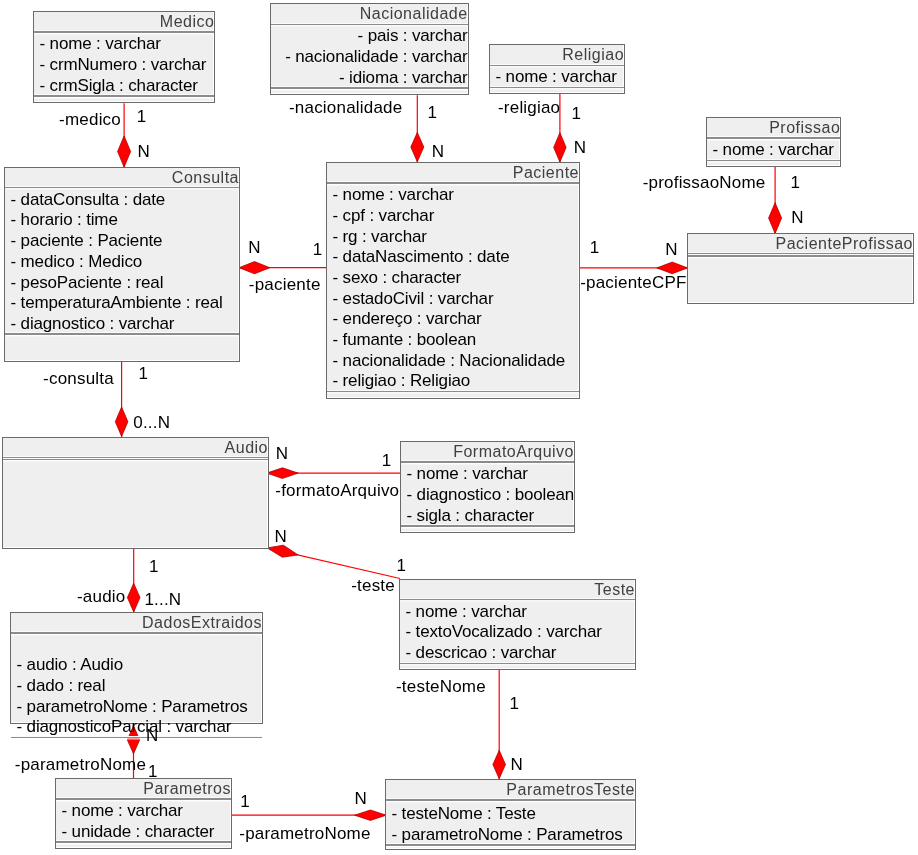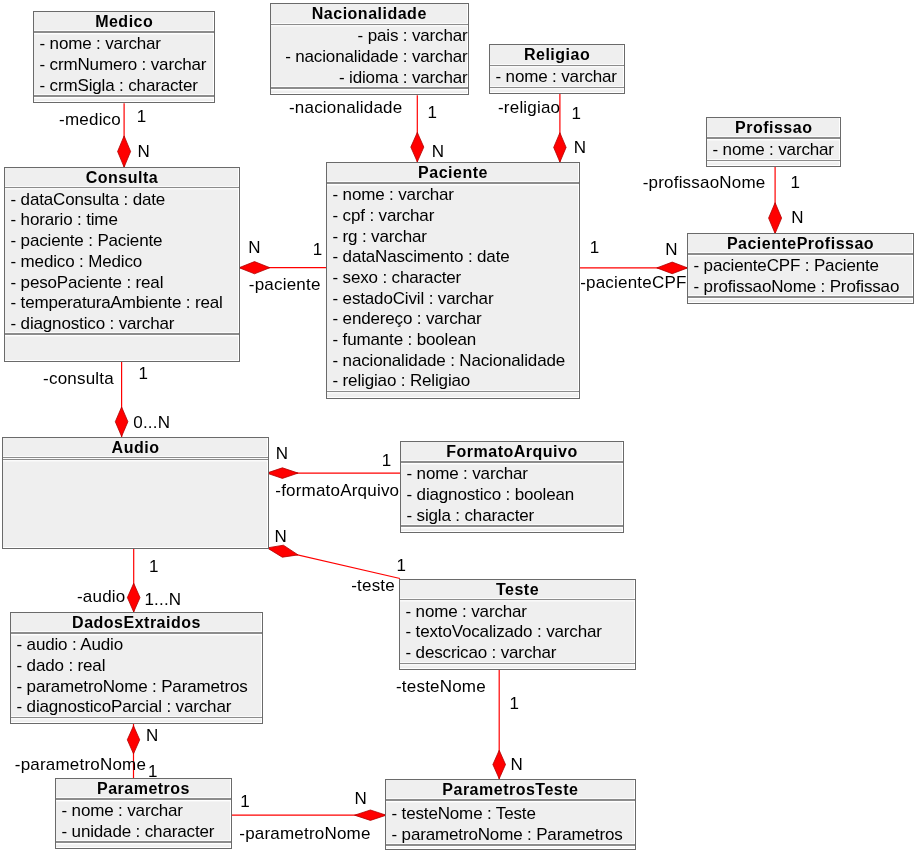--- a/index.html
+++ b/index.html
@@ -5,21 +5,21 @@
 <style>
   html,body{margin:0;padding:0;background:#ffffff;}
   body{width:918px;height:855px;position:relative;overflow:hidden;
        font-family:"Liberation Sans","DejaVu Sans",sans-serif;
        -webkit-font-smoothing:antialiased;}
   #canvas{position:absolute;left:0;top:0;width:918px;height:855px;}
   #edges{position:absolute;left:0;top:0;width:918px;height:855px;}
   .uml-class{position:absolute;box-sizing:border-box;background:#efefef;
              border:1px solid #6a6a6a;
              box-shadow:inset -1px -1px 0 0 #ffffff;z-index:5;}
-  .uml-title{font-weight:bold;text-align:center;color:#000000;font-size:16px;
+  .uml-title{font-weight:normal;text-align:right;color:#404040;font-size:16px;
              letter-spacing:0.5px;line-height:20px;height:19.4px;box-sizing:border-box;overflow:visible;}
   .uml-sep{height:1.6px;background:#8c8c8c;box-shadow:0 -1px 0 0 #fbfbfb, 0 1.4px 0 0 #ffffff;position:relative;z-index:2;}
   .uml-attr{white-space:pre;color:#000;font-size:17px;letter-spacing:-0.15px;
             line-height:20.7px;height:20.7px;padding-left:5.5px;box-sizing:border-box;}
   .elabel{position:absolute;color:#000;white-space:pre;font-size:17px;
           letter-spacing:0.2px;line-height:16px;z-index:8;}
 </style>
 </head>
 <body>
 
@@ -147,34 +147,30 @@
         <div class="uml-attr">- fumante : boolean</div>
         <div class="uml-attr">- nacionalidade : Nacionalidade</div>
         <div class="uml-attr">- religiao : Religiao</div>
       </div>
       <div class="uml-sep"></div>
       <div style="height: 4.9px;"></div>
     </div>
     <div class="uml-class" style="left: 687px; top: 233px; width: 227px; height: 70.9px;">
       <div class="uml-title">PacienteProfissao</div>
       <div class="uml-sep"></div>
-      <div style="padding-top: 1.3px; margin-bottom: -1.3px;">
-        <div class="uml-attr">- pacienteCPF : Paciente</div>
-        <div class="uml-attr">- profissaoNome : Profissao</div>
-      </div>
       <div class="uml-sep"></div>
       <div style="height: 4.9px;"></div>
     </div>
     <div class="uml-class" style="left: 2px; top: 436.6px; width: 267px; height: 112.3px;">
       <div class="uml-title">Audio</div>
       <div class="uml-sep"></div>
       <div class="uml-sep"></div>
       <div style="height: 4.9px;"></div>
     </div>
-    <div class="uml-class" style="left: 400px; top: 441px; width: 224px; height: 91.6px;">
+    <div class="uml-class" style="left: 400px; top: 441px; width: 175px; height: 91.6px;">
       <div class="uml-title">FormatoArquivo</div>
       <div class="uml-sep"></div>
       <div style="padding-top: 1.3px; margin-bottom: -1.3px;">
         <div class="uml-attr">- nome : varchar</div>
         <div class="uml-attr">- diagnostico : boolean</div>
         <div class="uml-attr">- sigla : character</div>
       </div>
       <div class="uml-sep"></div>
       <div style="height: 4.9px;"></div>
     </div>
@@ -185,21 +181,21 @@
         <div class="uml-attr">- nome : varchar</div>
         <div class="uml-attr">- textoVocalizado : varchar</div>
         <div class="uml-attr">- descricao : varchar</div>
       </div>
       <div class="uml-sep"></div>
       <div style="height: 4.9px;"></div>
     </div>
     <div class="uml-class" style="left: 10px; top: 612px; width: 253px; height: 112.3px;">
       <div class="uml-title">DadosExtraidos</div>
       <div class="uml-sep"></div>
-      <div style="padding-top: 1.3px; margin-bottom: -1.3px;">
+      <div style="padding-top: 1.3px; margin-bottom: -1.3px; margin-top: 20px;">
         <div class="uml-attr">- audio : Audio</div>
         <div class="uml-attr">- dado : real</div>
         <div class="uml-attr">- parametroNome : Parametros</div>
         <div class="uml-attr">- diagnosticoParcial : varchar</div>
       </div>
       <div class="uml-sep"></div>
       <div style="height: 4.9px;"></div>
     </div>
     <div class="uml-class" style="left: 55px; top: 778px; width: 177px; height: 70.9px;">
       <div class="uml-title">Parametros</div>

